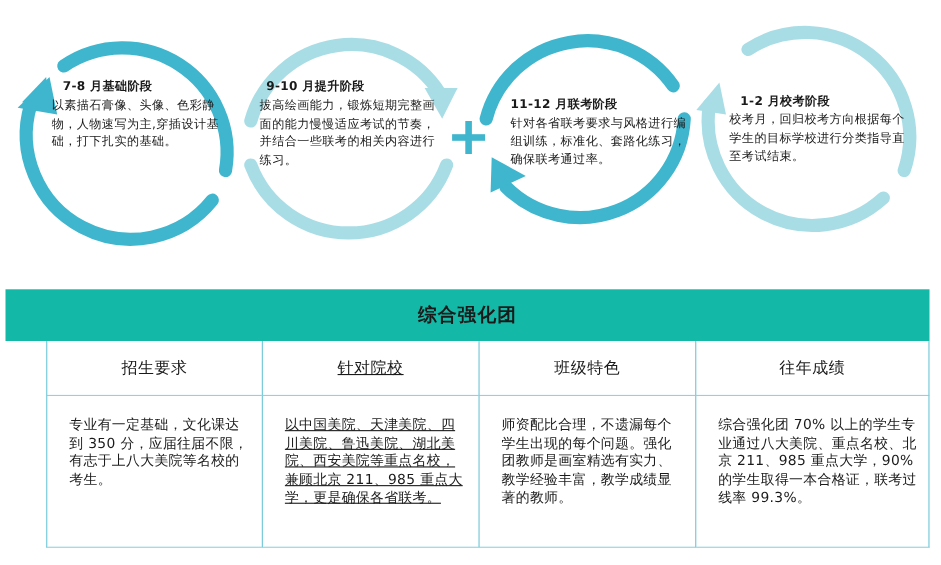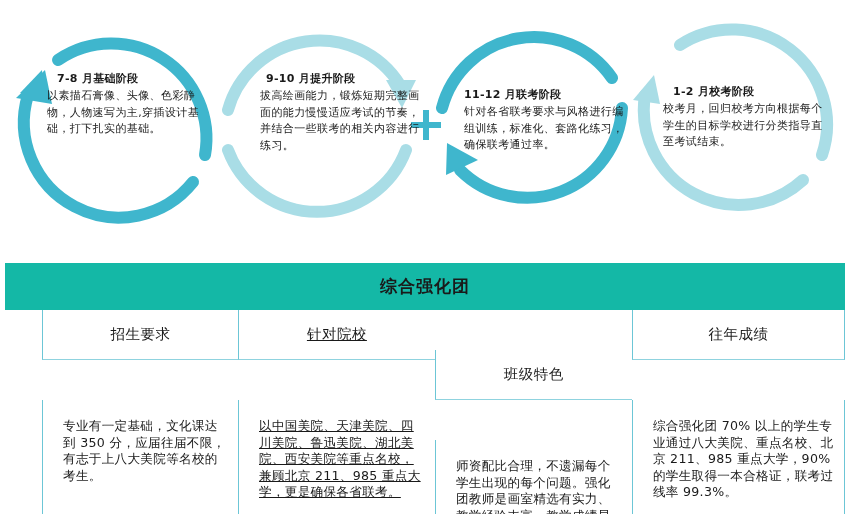--- a/index.html
+++ b/index.html
@@ -17,21 +17,21 @@
 
   .table-wrap { position:absolute; left:5px; top:263px; width:840px; }
   .table-header { height:47px; background:#14b8a6; display:flex; align-items:center; justify-content:center;
                   font-size:17px; font-weight:bold; color:#1a1a1a; letter-spacing:1px; }
   .row { display:flex; }
   .cell { box-sizing:border-box; border-left:1.5px solid #6cc6d6; border-bottom:1.5px solid #8fd3df; }
   .cell:last-child { border-right:1.5px solid #6cc6d6; }
   .head-row .cell { height:50px; display:flex; align-items:center; justify-content:center;
                     font-size:14.5px; color:#1a1a1a; letter-spacing:0.5px; }
   .body-row .cell { height:138px; padding:18px 10px 0 20px; font-size:12.6px; line-height:16.5px; letter-spacing:0.3px; }
-  .c1 { width:205px;margin-left:37px; } .c2 { width:206px;text-decoration:underline; } .c3 { width:206px;margin-top:40px; } .c4 { width:223px; }
+  .c1 { width:205px;margin-left:37px; } .c2 { width:206px;text-decoration:underline; } .c3 { width:206px; } .c4 { width:223px; }
 </style>
 </head>
 <body>
 
 <div class="stage">
   <svg class="cycle-svg" width="855" height="250" viewBox="0 0 855 250">
 
     <g>
       <path d="M 58 60 A 95 95 0 0 1 205 155" fill="none" stroke="#3fb6cd" stroke-width="12" stroke-linecap="round"></path>
       <path d="M 193 182 A 95 95 0 0 1 28 95" fill="none" stroke="#3fb6cd" stroke-width="12" stroke-linecap="round"></path>
@@ -58,21 +58,21 @@
     </g>
   </svg>
 
   <div class="plus-icon"></div>
 
   <div class="phase-text" style="left:47px; top:69px;">
     <div class="phase-title" style="padding-left:10px;">7-8 月基础阶段</div>
     <div class="phase-desc">以素描石膏像、头像、色彩静物，人物速写为主,穿插设计基础，打下扎实的基础。</div>
   </div>
 
-  <div class="phase-text" style="left:260px; top:69px;">
+  <div class="phase-text" style="left:236px; top:69px;">
     <div class="phase-title" style="padding-left:6px;">9-10 月提升阶段</div>
     <div class="phase-desc">拔高绘画能力，锻炼短期完整画面的能力慢慢适应考试的节奏，并结合一些联考的相关内容进行练习。</div>
   </div>
 
   <div class="phase-text" style="left:464px; top:85px;">
     <div class="phase-title">11-12 月联考阶段</div>
     <div class="phase-desc">针对各省联考要求与风格进行编组训练，标准化、套路化练习，确保联考通过率。</div>
   </div>
 
   <div class="phase-text" style="left:663px; top:82px;">

